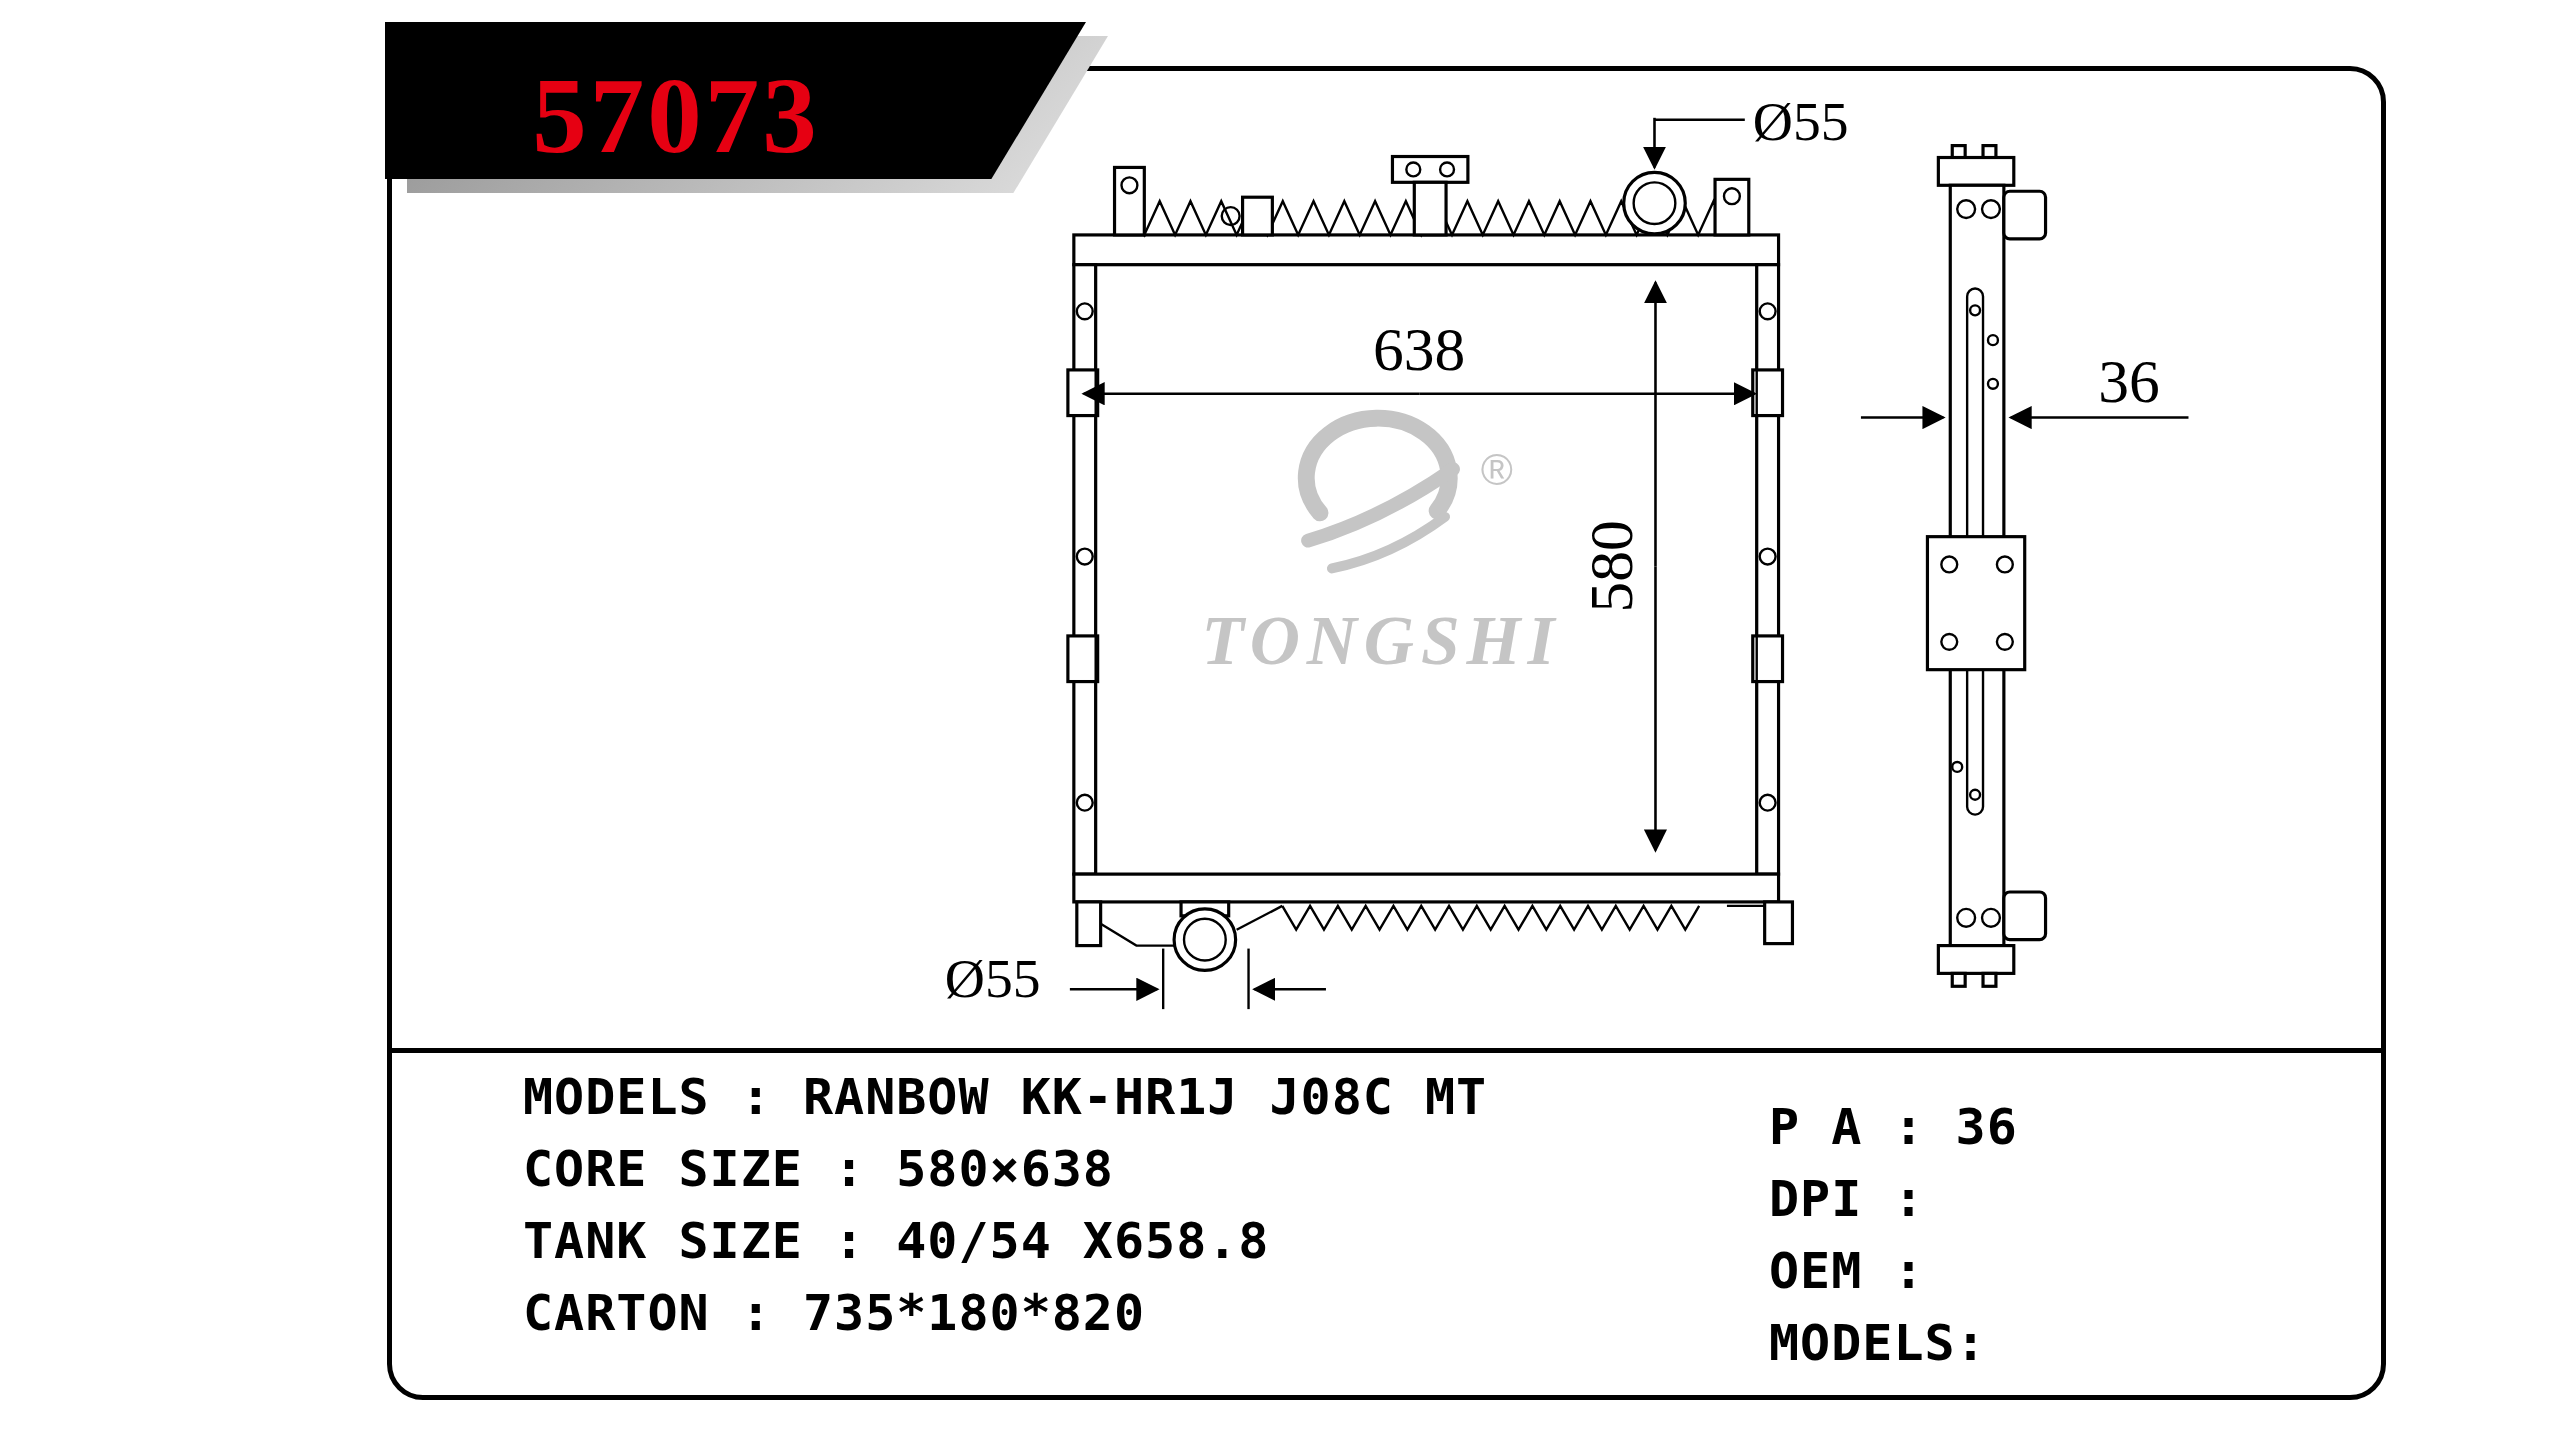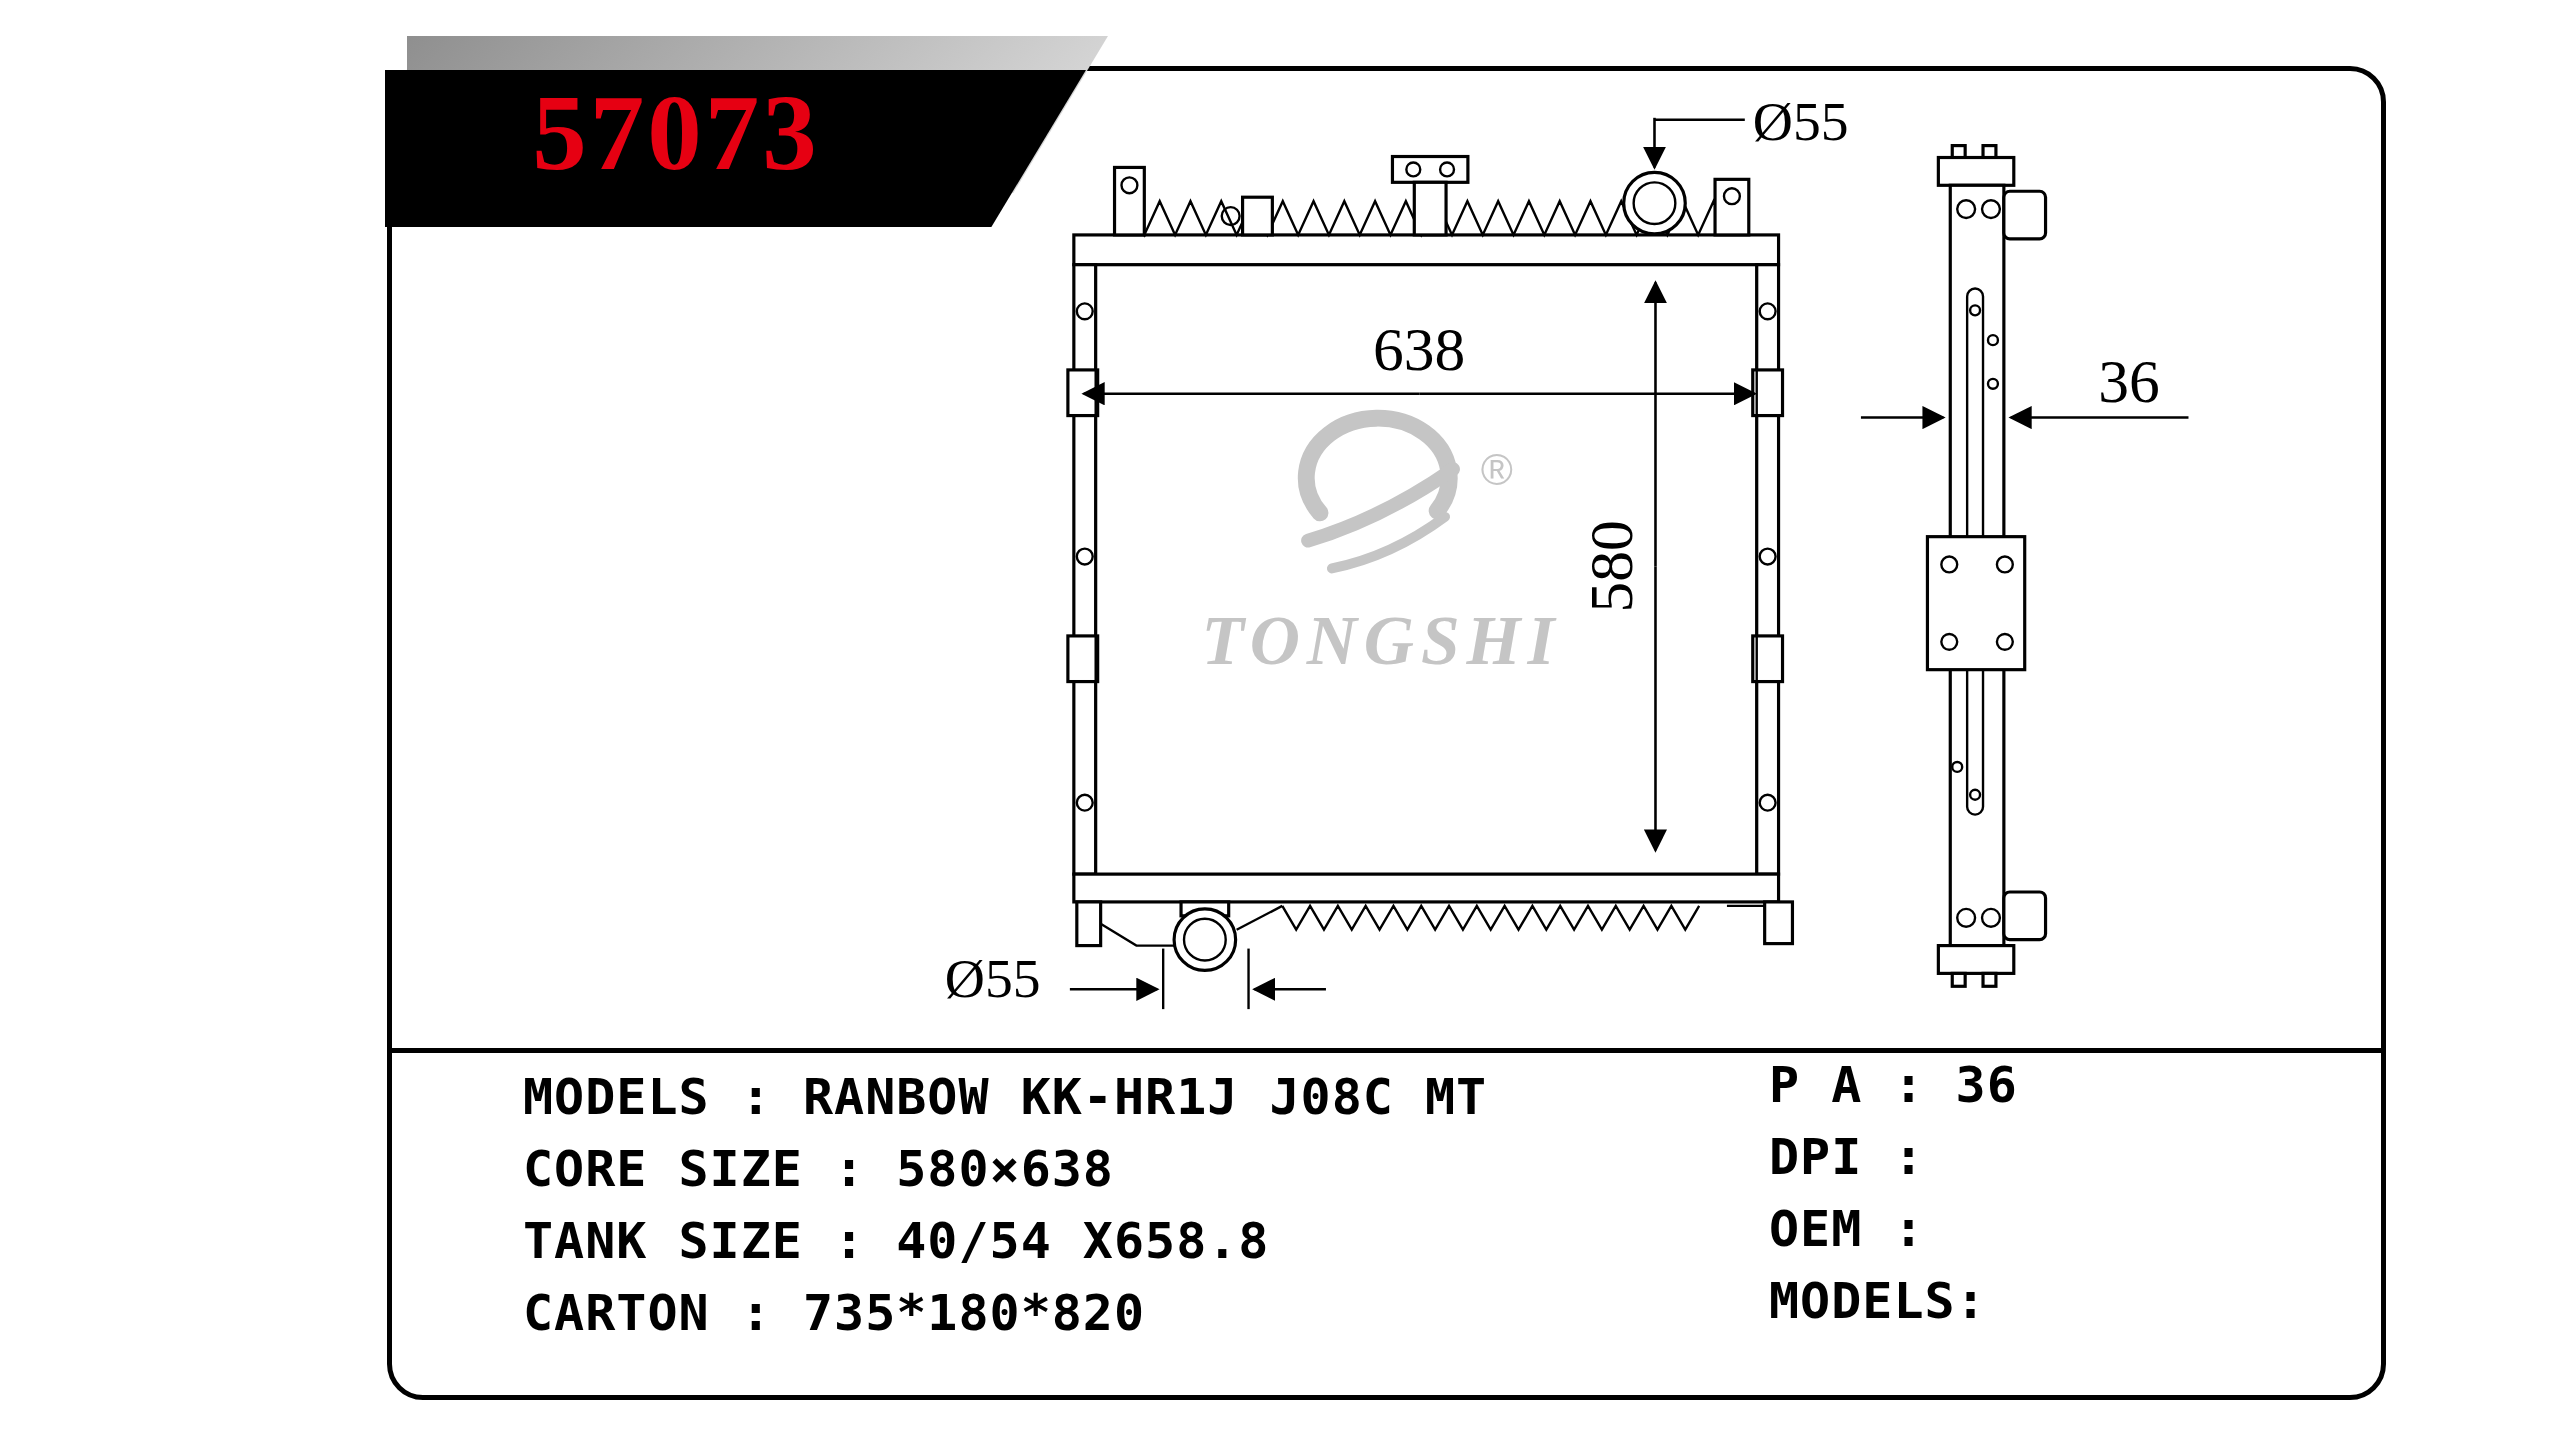--- a/index.html
+++ b/index.html
@@ -11,31 +11,31 @@
            border:5px solid #000; border-radius:36px; background:transparent; }
 
   .divider { position:absolute; left:391px; top:1048px; width:1991px; height:5px; background:#000; }
 
   .banner-wrap { position:absolute; left:385px; top:22px; width:735px; height:183px; }
   .banner-shadow { position:absolute; left:22px; top:14px; width:701px; height:157px;
                    background:linear-gradient(135deg,#8f8f8f,#e2e2e2);
                    clip-path:polygon(0 0, 100% 0, 86.5% 100%, 0 100%); }
   .banner { position:absolute; left:0; top:0; width:701px; height:157px; background:#000;
             clip-path:polygon(0 0, 100% 0, 86.5% 100%, 0 100%);
-            display:flex; align-items:flex-start; justify-content:center;margin-top:48px; }
+            display:flex; align-items:flex-end; justify-content:center; }
   .banner span { font-family:"Liberation Serif", serif; font-size:109px; font-weight:700;
                  letter-spacing:3px; padding-right:119px; }
 
   .drawing-svg { position:absolute; left:387px; top:66px; width:1999px; height:985px; }
 
   .specs { position:absolute; font-family:"DejaVu Sans Mono", monospace; font-weight:700;
            font-size:50px; color:#000; }
   .spec-col { position:absolute; display:flex; flex-direction:column; gap:22px; }
   .spec-col.left  { left:523px;  top:1072px; }
-  .spec-col.right { left:1769px; top:1060px; }
+  .spec-col.right { left:1769px; top:1102px; }
   .spec-line { white-space:pre; letter-spacing:1px; line-height:50px; }
   .lnw  { stroke:#000; fill:#fff; stroke-width:3.2; }
   .thin { stroke:#000; fill:none; stroke-width:2.4; }
   .dim  { stroke:#000; fill:none; stroke-width:2.6; }
   .dimtext { font-family:"Liberation Serif", serif; font-size:62px; fill:#000; }
   .dimtext-sm { font-family:"Liberation Serif", serif; font-size:56px; fill:#000; }
   .wm-stroke { fill:none; stroke-linecap:round; }
   .wm-text { font-family:"Liberation Serif", serif; font-style:italic; font-weight:700;
              font-size:70px; letter-spacing:7px; }
 </style>

